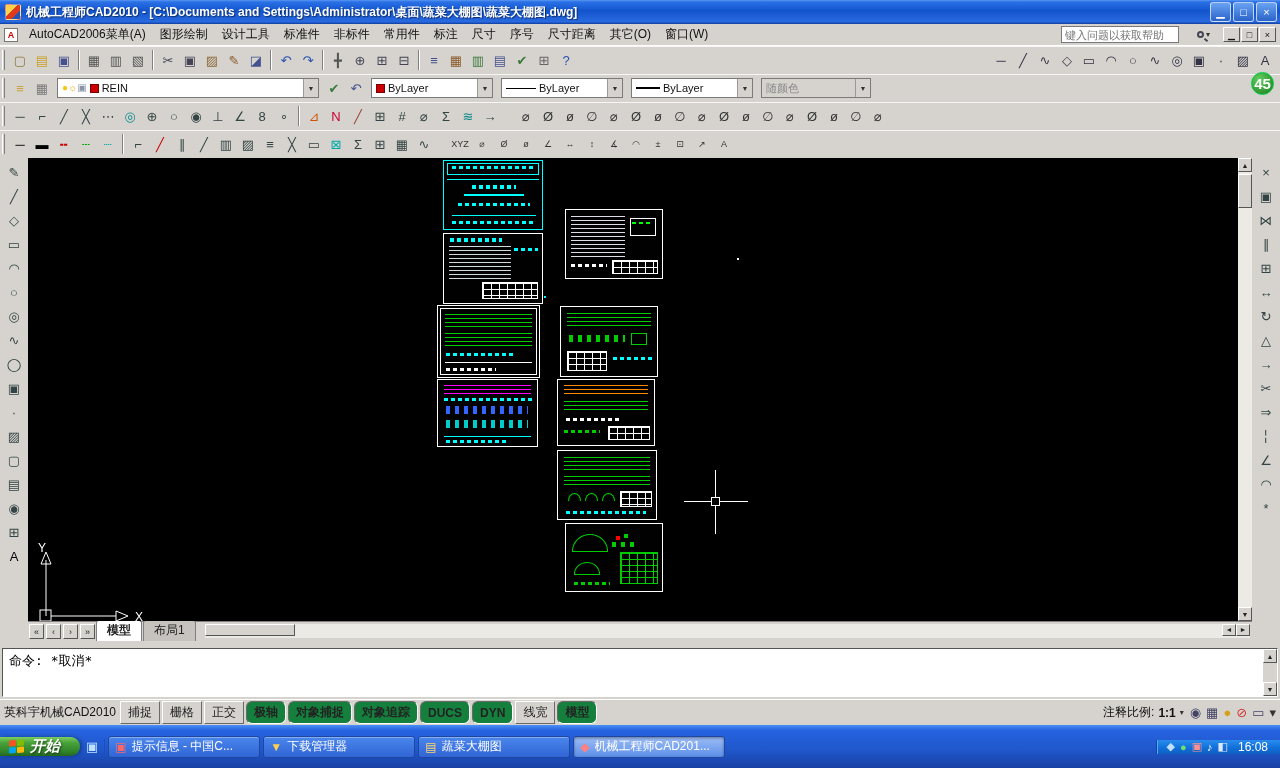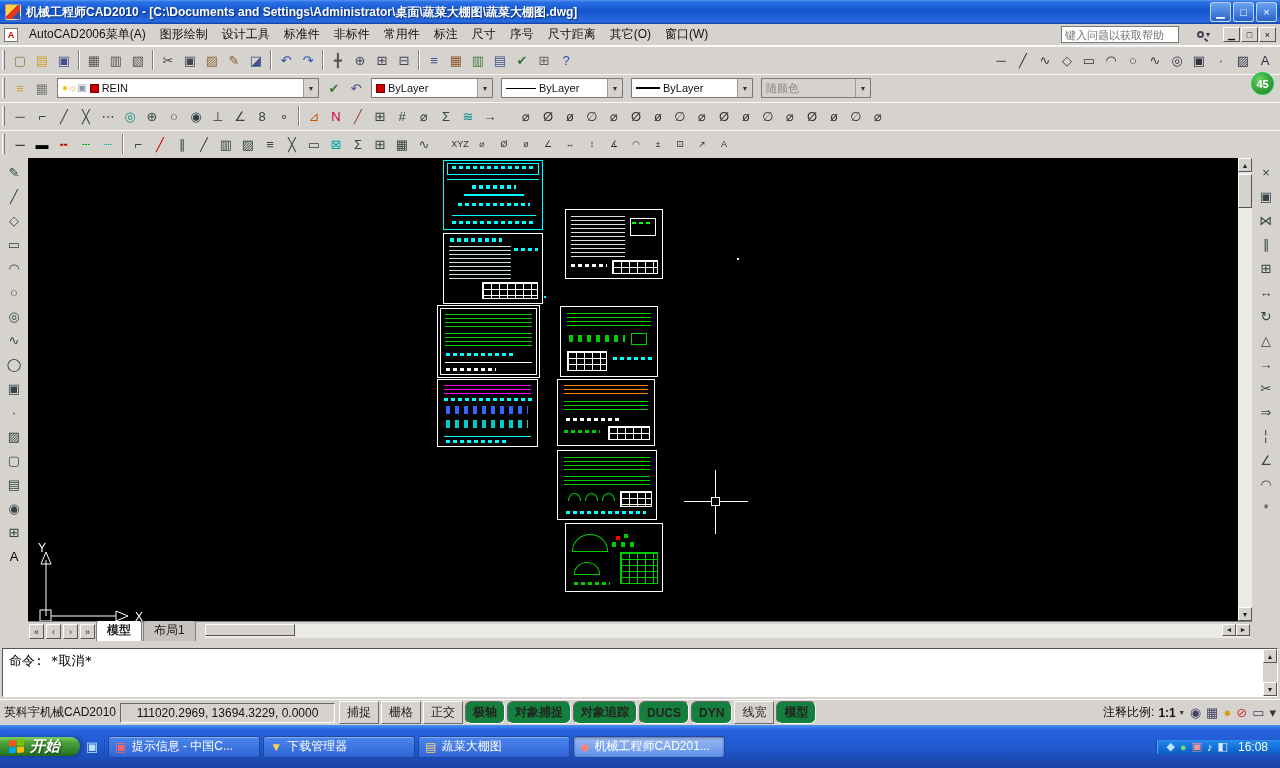--- a/index.html
+++ b/index.html
@@ -53,21 +53,21 @@
   .lwline{width:24px;height:2px;background:#000;display:inline-block;}
   .li{font-size:10px;line-height:1;}
   .layer-combo{width:262px;}
   .color-combo{width:122px;}
   .lt-combo{width:122px;}
   .lw-combo{width:122px;}
   .ps-combo{width:110px;}
 
   .badge45{position:absolute;left:1251px;top:72px;width:23px;height:23px;border-radius:50%;z-index:9;
     background:radial-gradient(circle at 35% 30%,#5fd05f,#1d7a1d);border:1px solid #0c4;color:#fff;
-    display:flex;align-items:center;justify-content:center;font-size:11px;font-weight:bold;}
+    display:flex;align-items:center;justify-content:center;font-size:15px;font-weight:bold;}
 
   
   .workarea{flex:1;display:flex;min-height:0;}
   .side-tools{width:28px;background:#d6d3ce;display:flex;flex-direction:column;align-items:center;padding-top:2px;}
   .side-tools .tb-btn{margin:1px 0;}
   .center{flex:1;display:flex;flex-direction:column;min-width:0;}
   .canvas-row{flex:1;display:flex;min-height:0;}
   .canvas{flex:1;position:relative;background:#000;overflow:hidden;}
 
   .sheet{position:absolute;background:#010101;border:1px solid #fff;}
@@ -855,21 +855,20 @@
       </div>
       <div class="cmdscroll">
         <span class="sar">▲</span>
         <span class="sar">▼</span>
       </div>
     </div>
   </div>
 
   <div class="statusbar">
     <span class="sb-app">英科宇机械CAD2010</span>
-    <span class="coords">111020.2969, 13694.3229,  0.0000</span>
     <div class="toggles">
 
     <button class="toggle">捕捉</button>
         <button class="toggle">栅格</button>
         <button class="toggle">正交</button>
         <button class="toggle active">极轴</button>
         <button class="toggle active">对象捕捉</button>
         <button class="toggle active">对象追踪</button>
         <button class="toggle active">DUCS</button>
         <button class="toggle active">DYN</button>

